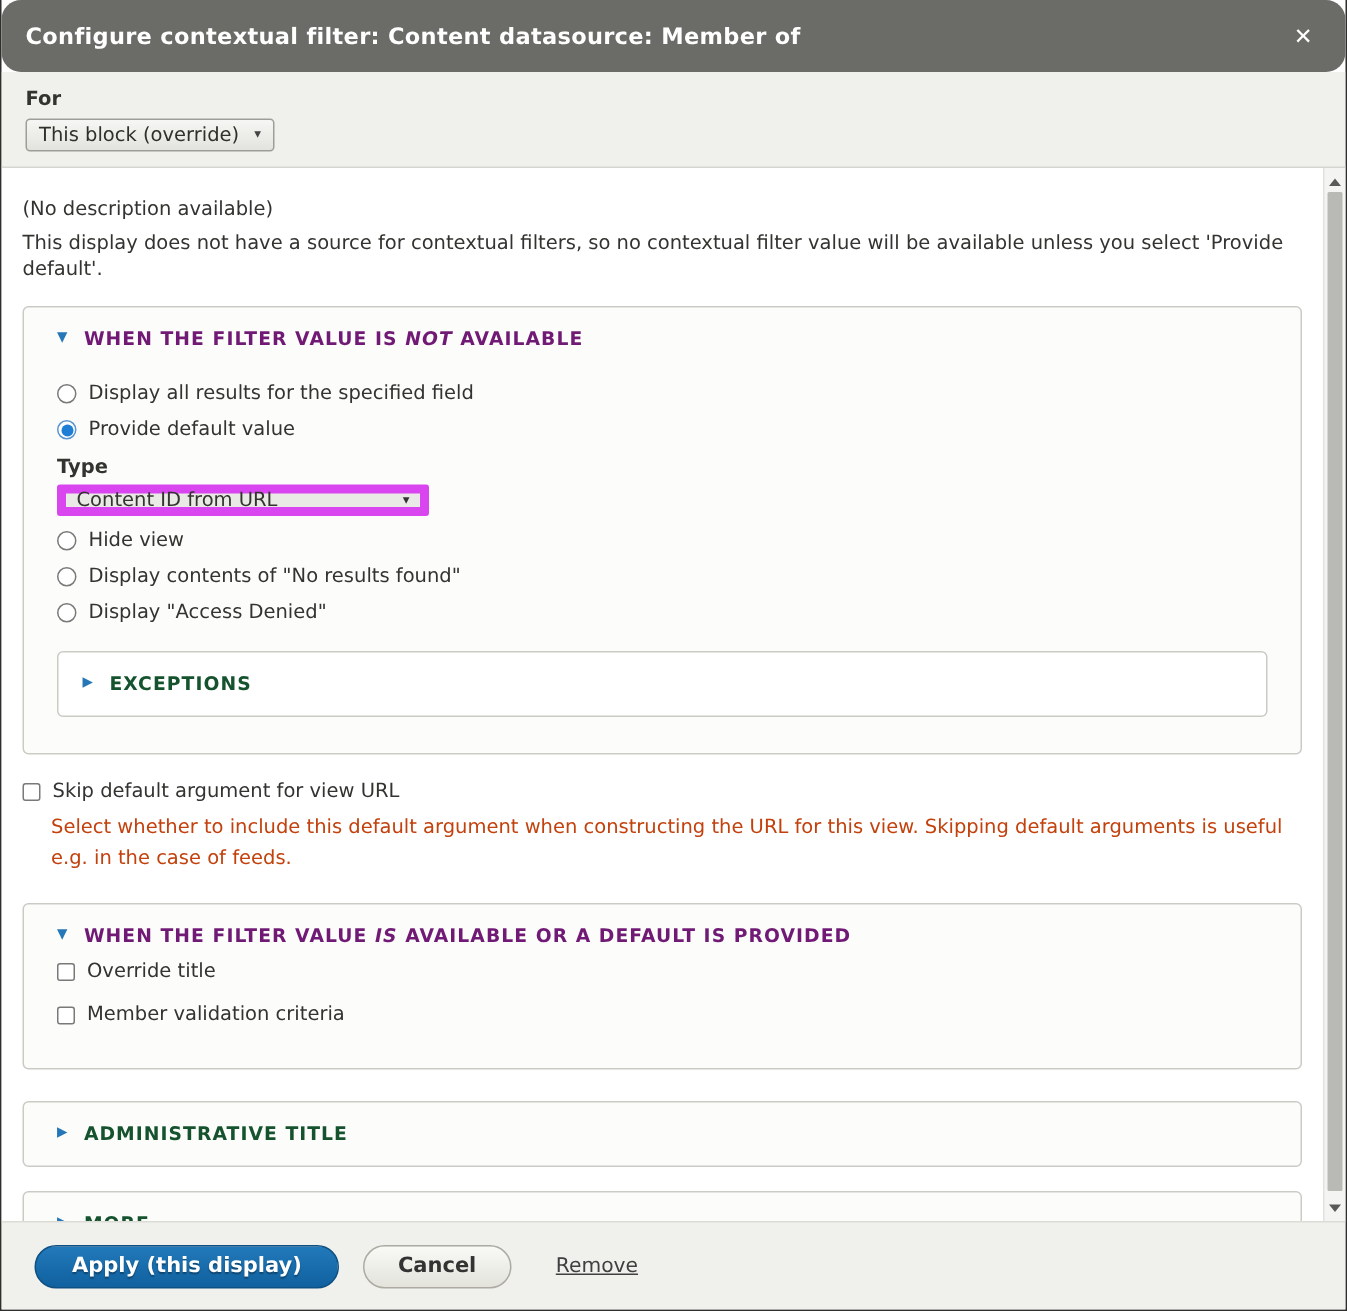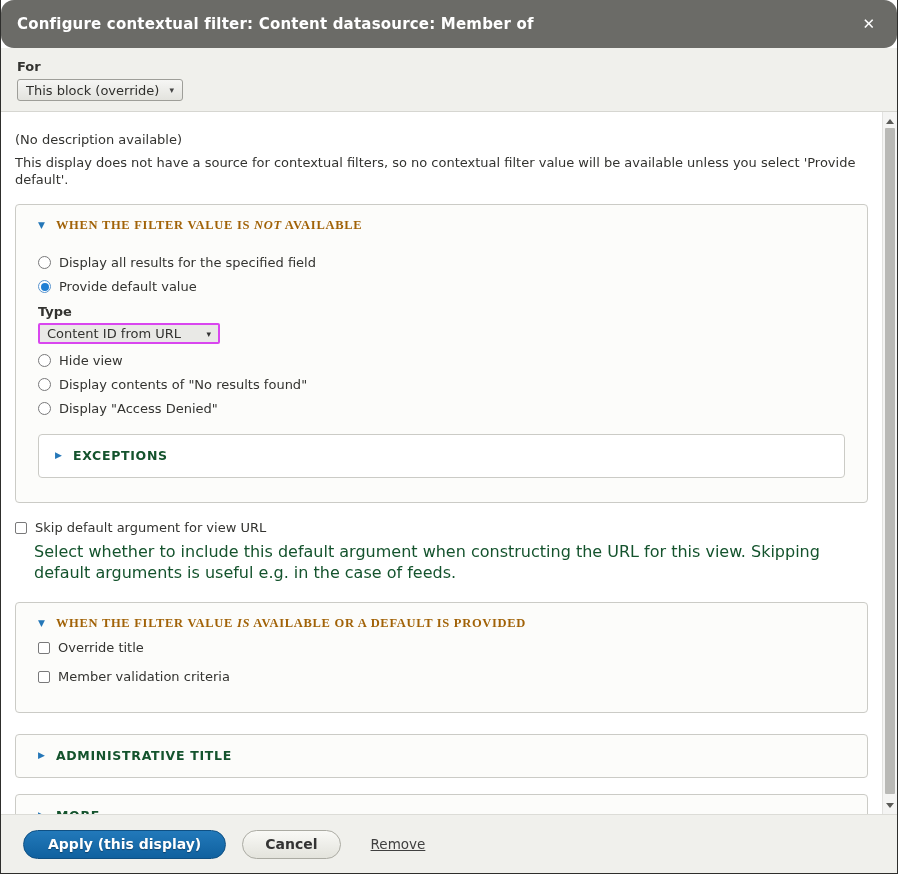--- a/index.html
+++ b/index.html
@@ -85,21 +85,21 @@
     padding: 13px 22px 24px 22px;
   }
   .fieldset.collapsed { padding: 13px 22px 14px 22px; }
   .fs-main { margin-top: 16px; }
   .legend-row { display: flex; align-items: center; gap: 11px; cursor: pointer; }
   .legend-arrow { font-size: 9px; color: #2577b8; line-height: 1; }
   .legend-text {
     font-size: 12.5px; font-weight: bold;
     letter-spacing: .7px;
   }
-  .legend-text.navy { color: #a16207; font-family: Liberation Serif, serif; }
+  .legend-text.navy { color: #701a75; }
   .legend-text.blue { color: #14532d; }
   .legend-text em { font-style: italic; }
   
   .opt-row { display: flex; align-items: center; gap: 8px; margin-top: 9px; }
   .radio-group { margin-top: 22px; }
   .radio {
     flex: 0 0 auto;
     width: 13px; height: 13px; border-radius: 50%;
     border: 1px solid #79797a; background: #fff; position: relative;
     cursor: pointer;
@@ -112,41 +112,41 @@
   .checkbox {
     flex: 0 0 auto;
     width: 12px; height: 12px;
     border: 1px solid #79797a; border-radius: 2px; background: #fff;
     cursor: pointer;
   }
   .opt-label { font-size: 13px; cursor: default; }
   .type-label { font-weight: bold; font-size: 13px; margin-top: 10px; }
   .type-select {
     margin-top: 4px;
-    width: 182px; height: 21px;
+    width: 248px; height: 21px;
     display: flex; align-items: center; justify-content: space-between;
-    border: 2px solid #d946ef; border-radius: 2px;
+    border: 6px solid #d946ef; border-radius: 2px;
     background: #e9e9e6;
     padding: 0 7px; font-size: 13px; cursor: pointer;
   }
   .type-select .caret { font-size: 9px; color: #333; }
   
   .inner-fieldset {
     margin-top: 18px;
     border: 1px solid #cbcbc6; border-radius: 4px;
     background: #fff;
     padding: 13px 16px 14px 16px;
   }
   
   .skip-row { margin-top: 17px; }
   .help-text {
     margin: 6px 0 0 19px;
     max-width: 828px;
-    font-size: 16px; line-height: 21px;
-    color: #14532d;
+    font-size: 13px; line-height: 21px;
+    color: #c2410c;
   }
   .cb-gap { margin-top: 14px; }
   .fs2 { margin-top: 19px; padding-bottom: 28px; }
   .fs2 .opt-row:first-of-type { margin-top: 24px; }
   .fs3 { margin-top: 21px; }
   .fs4 { margin-top: 16px; }
   
   .modal-footer {
     flex: 0 0 59px;
     background: #f0f0ec;

